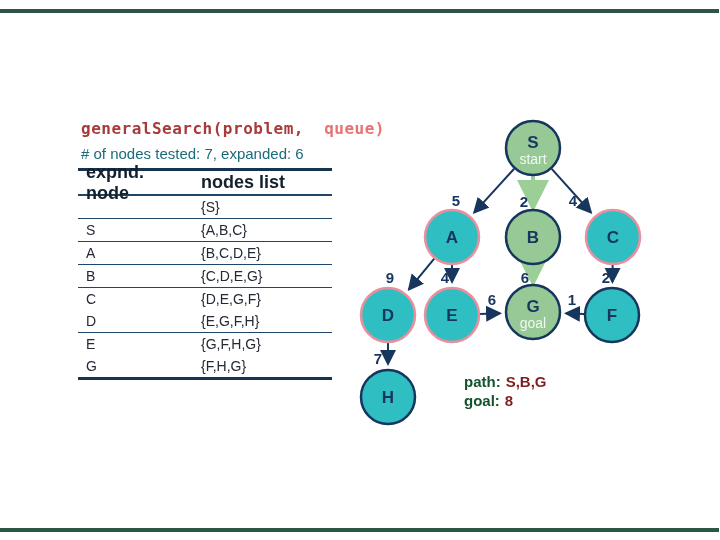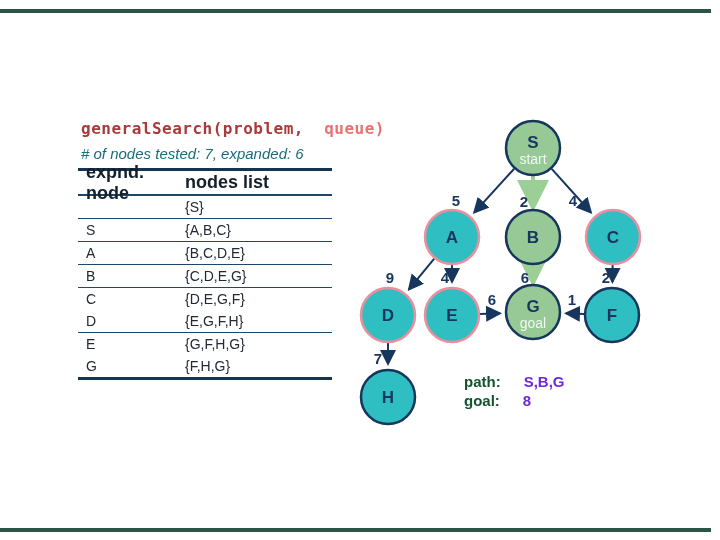--- a/index.html
+++ b/index.html
@@ -1,56 +1,56 @@
 <!DOCTYPE html>
 <html><head>
 <meta charset="utf-8">
 <style>
   html,body{margin:0;padding:0;background:#ffffff;}
   .canvas{
     position:relative;width:711px;height:540px;background:#ffffff;
-    font-family:"Liberation Sans",sans-serif;overflow:hidden;
+    font-family:"Liberation Sans",sans-serif;overflow:hidden;padding-left:8px;
   }
   .hrule{position:absolute;left:0;width:720px;height:4px;}
   .hrule.top{top:9px;}
   .hrule.bottom{top:528px;}
 
   .title{
     position:absolute;left:81px;top:119px;
     font-family:"DejaVu Sans Mono","Liberation Mono",monospace;
     font-weight:bold;font-size:16px;white-space:pre;letter-spacing:.5px;
   }
   .title .code-main{color:#a83a3a;}
   .title .code-arg{color:#e87272;}
 
   .stats{
     position:absolute;left:81px;top:145px;
-    font-size:15px;color:#1b6b7b;font-style:italic;
+    font-size:15px;color:#1b6b7b;
   }
 
   .qtable{position:absolute;left:78px;top:168px;width:254px;}
   .t-thick{height:3px;background:#14344f;}
   .t-header{
     display:flex;align-items:center;height:23px;
     border-bottom:2px solid #1e4668;
     font-weight:bold;font-size:18px;color:#14202e;
   }
   .trow{display:flex;align-items:center;height:22px;font-size:14px;color:#232a36;}
   .trow.rule{border-bottom:1.5px solid #1e4668;}
   .tc1{width:107px;padding-left:8px;box-sizing:border-box;}
-  .tc2{flex:1;}
+  .tc2{flex:1;margin-left:16px;}
 
   .graph-svg{position:absolute;left:0;top:0;}
 
   .result{
     position:absolute;left:464px;top:372px;
     font-size:15px;font-weight:bold;line-height:19px;
   }
   .result .rlabel{color:#14532d;}
-  .result .rvalue{color:#6d28d9;margin-left:23px;}
+  .result .rvalue{color:#7f1d1d;margin-left:5px;}
 </style>
 </head>
 <body>
 
 <div class="canvas">
 
   <div class="hrule top" style="background: rgb(43, 85, 71);"></div>
   <div class="hrule bottom" style="background: rgb(43, 85, 71);"></div>
 
   <div class="title"><span class="code-main">generalSearch(problem,</span><span class="code-arg">  queue)</span></div>

